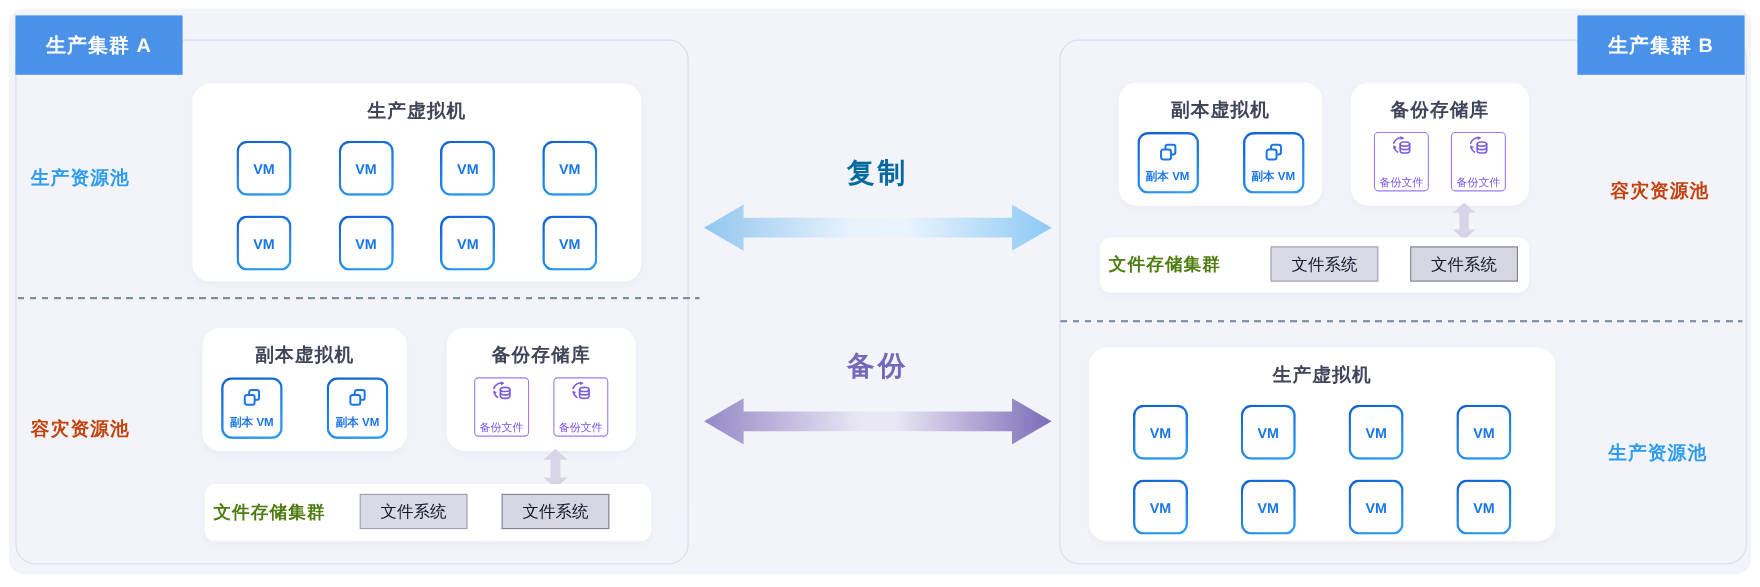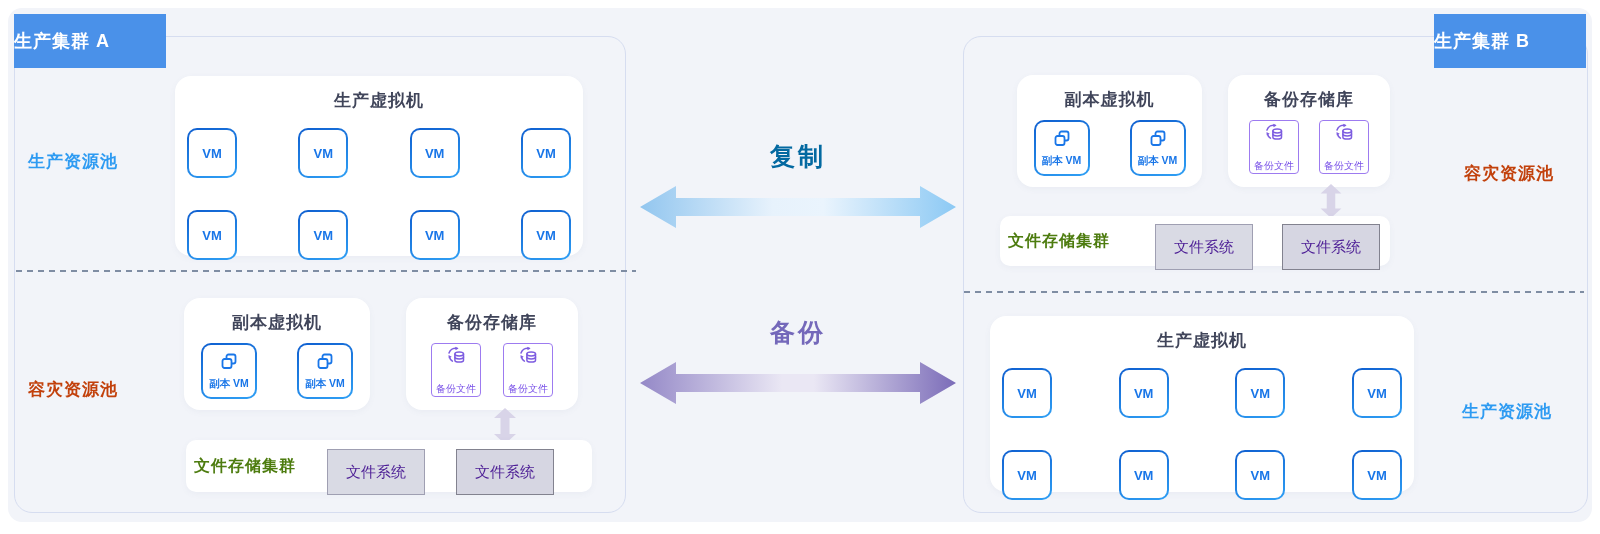--- a/index.html
+++ b/index.html
@@ -5,35 +5,35 @@
   html,body { margin:0; padding:0; }
   body { font-family:"Liberation Sans", sans-serif; }
   #page { position:relative; width:1600px; height:534px; background:#ffffff; overflow:hidden; }
   .panel-bg { position:absolute; left:8px; top:8px; width:1584px; height:514px; background:#f2f4f9; border-radius:14px; }
 
   .cluster { position:absolute; border:1px solid #d6ddf0; border-radius:18px; }
   #cluster-a { left:14px; top:36px; width:610px; height:475px; }
   #cluster-b { left:963px; top:36px; width:623px; height:475px; }
 
   .badge { position:absolute; width:152px; height:54px; background:#4a91e9; color:#ffffff;
-           display:flex; align-items:center; justify-content:flex-start;
+           display:flex; align-items:center; justify-content:center;
            font-size:18px; font-weight:bold; letter-spacing:1px; }
   #badge-a { left:14px; top:14px; }
   #badge-b { left:1434px; top:14px; }
 
   .pool-label { position:absolute; font-size:17px; font-weight:bold; letter-spacing:1px; white-space:nowrap; }
   .blue-label  { color:#2e9bf2; }
   .green-label { color:#c2410c; }
 
   .white-box { position:absolute; background:#ffffff; border-radius:16px;
                box-shadow:0 2px 6px rgba(100,115,160,0.06); }
   .box-title { text-align:center; font-size:17px; font-weight:bold; color:#40455a;
                padding-top:13px; letter-spacing:1px; }
 
-  .vm-grid { display:flex; flex-direction:column; gap:32px; padding:16px 12px 0; }
+  .vm-grid { display:flex; flex-direction:column; gap:18px; padding:16px 40px 0; }
   .vm-row  { display:flex; justify-content:space-between; }
   .vm-box  { width:46px; height:46px; border-radius:10px; border:2px solid transparent;
              background:linear-gradient(#fff,#fff) padding-box,
                         linear-gradient(160deg,#0f5fd0,#2fa0f5) border-box;
              display:flex; align-items:center; justify-content:center;
              font-size:13px; font-weight:bold; color:#1976e8; }
 
   .icon-row { display:flex; justify-content:center; margin-top:9px; }
   .replica-box { width:52px; height:52px; border-radius:10px; border:2px solid transparent;
              background:linear-gradient(#fff,#fff) padding-box,
@@ -42,23 +42,23 @@
   .replica-label { font-size:10.5px; font-weight:bold; color:#1976e8; white-space:nowrap; margin-top:4px; }
 
   .bfile-box { width:48px; height:52px; border:1.5px solid #9d7bf0; border-radius:4px; background:#fff;
              display:flex; flex-direction:column; align-items:center; justify-content:center; }
   .bfile-label { font-size:10px; color:#7a52e8; white-space:nowrap;margin-top:14px; }
 
   .storage-box { position:absolute; background:#ffffff; border-radius:10px;
                  box-shadow:0 2px 6px rgba(100,115,160,0.06); }
   .storage-label { position:absolute; left:8px; top:50%; transform:translateY(-50%);
                  font-size:16px; font-weight:bold; color:#4d7c0f; letter-spacing:1px; white-space:nowrap; }
-  .fs-box { position:absolute; height:46px; width:98px; box-sizing:border-box;
+  .fs-box { position:absolute; height:32px; width:98px; box-sizing:border-box;
             display:flex; align-items:center; justify-content:center;
-            font-size:15px; color:#4c1d95; background:#d9dae4; border:1px solid #9f9fb2; }
+            font-size:15px; color:#0f172a; background:#d9dae4; border:1px solid #9f9fb2; }
   .fs-box.dark { border:1.5px solid #82828f; background:#d6d6e2; }
 
   .dashed { position:absolute; height:2px;
             background:repeating-linear-gradient(90deg,#7f8da3 0 6px,transparent 6px 11px); }
 
   .flow-label { position:absolute; width:316px; text-align:center;
                 font-size:25px; font-weight:bold; letter-spacing:3px; }
   .flow-blue   { color:#0369a1; }
   .flow-purple { color:#7468ba; }
   .arrow-abs { position:absolute; }

